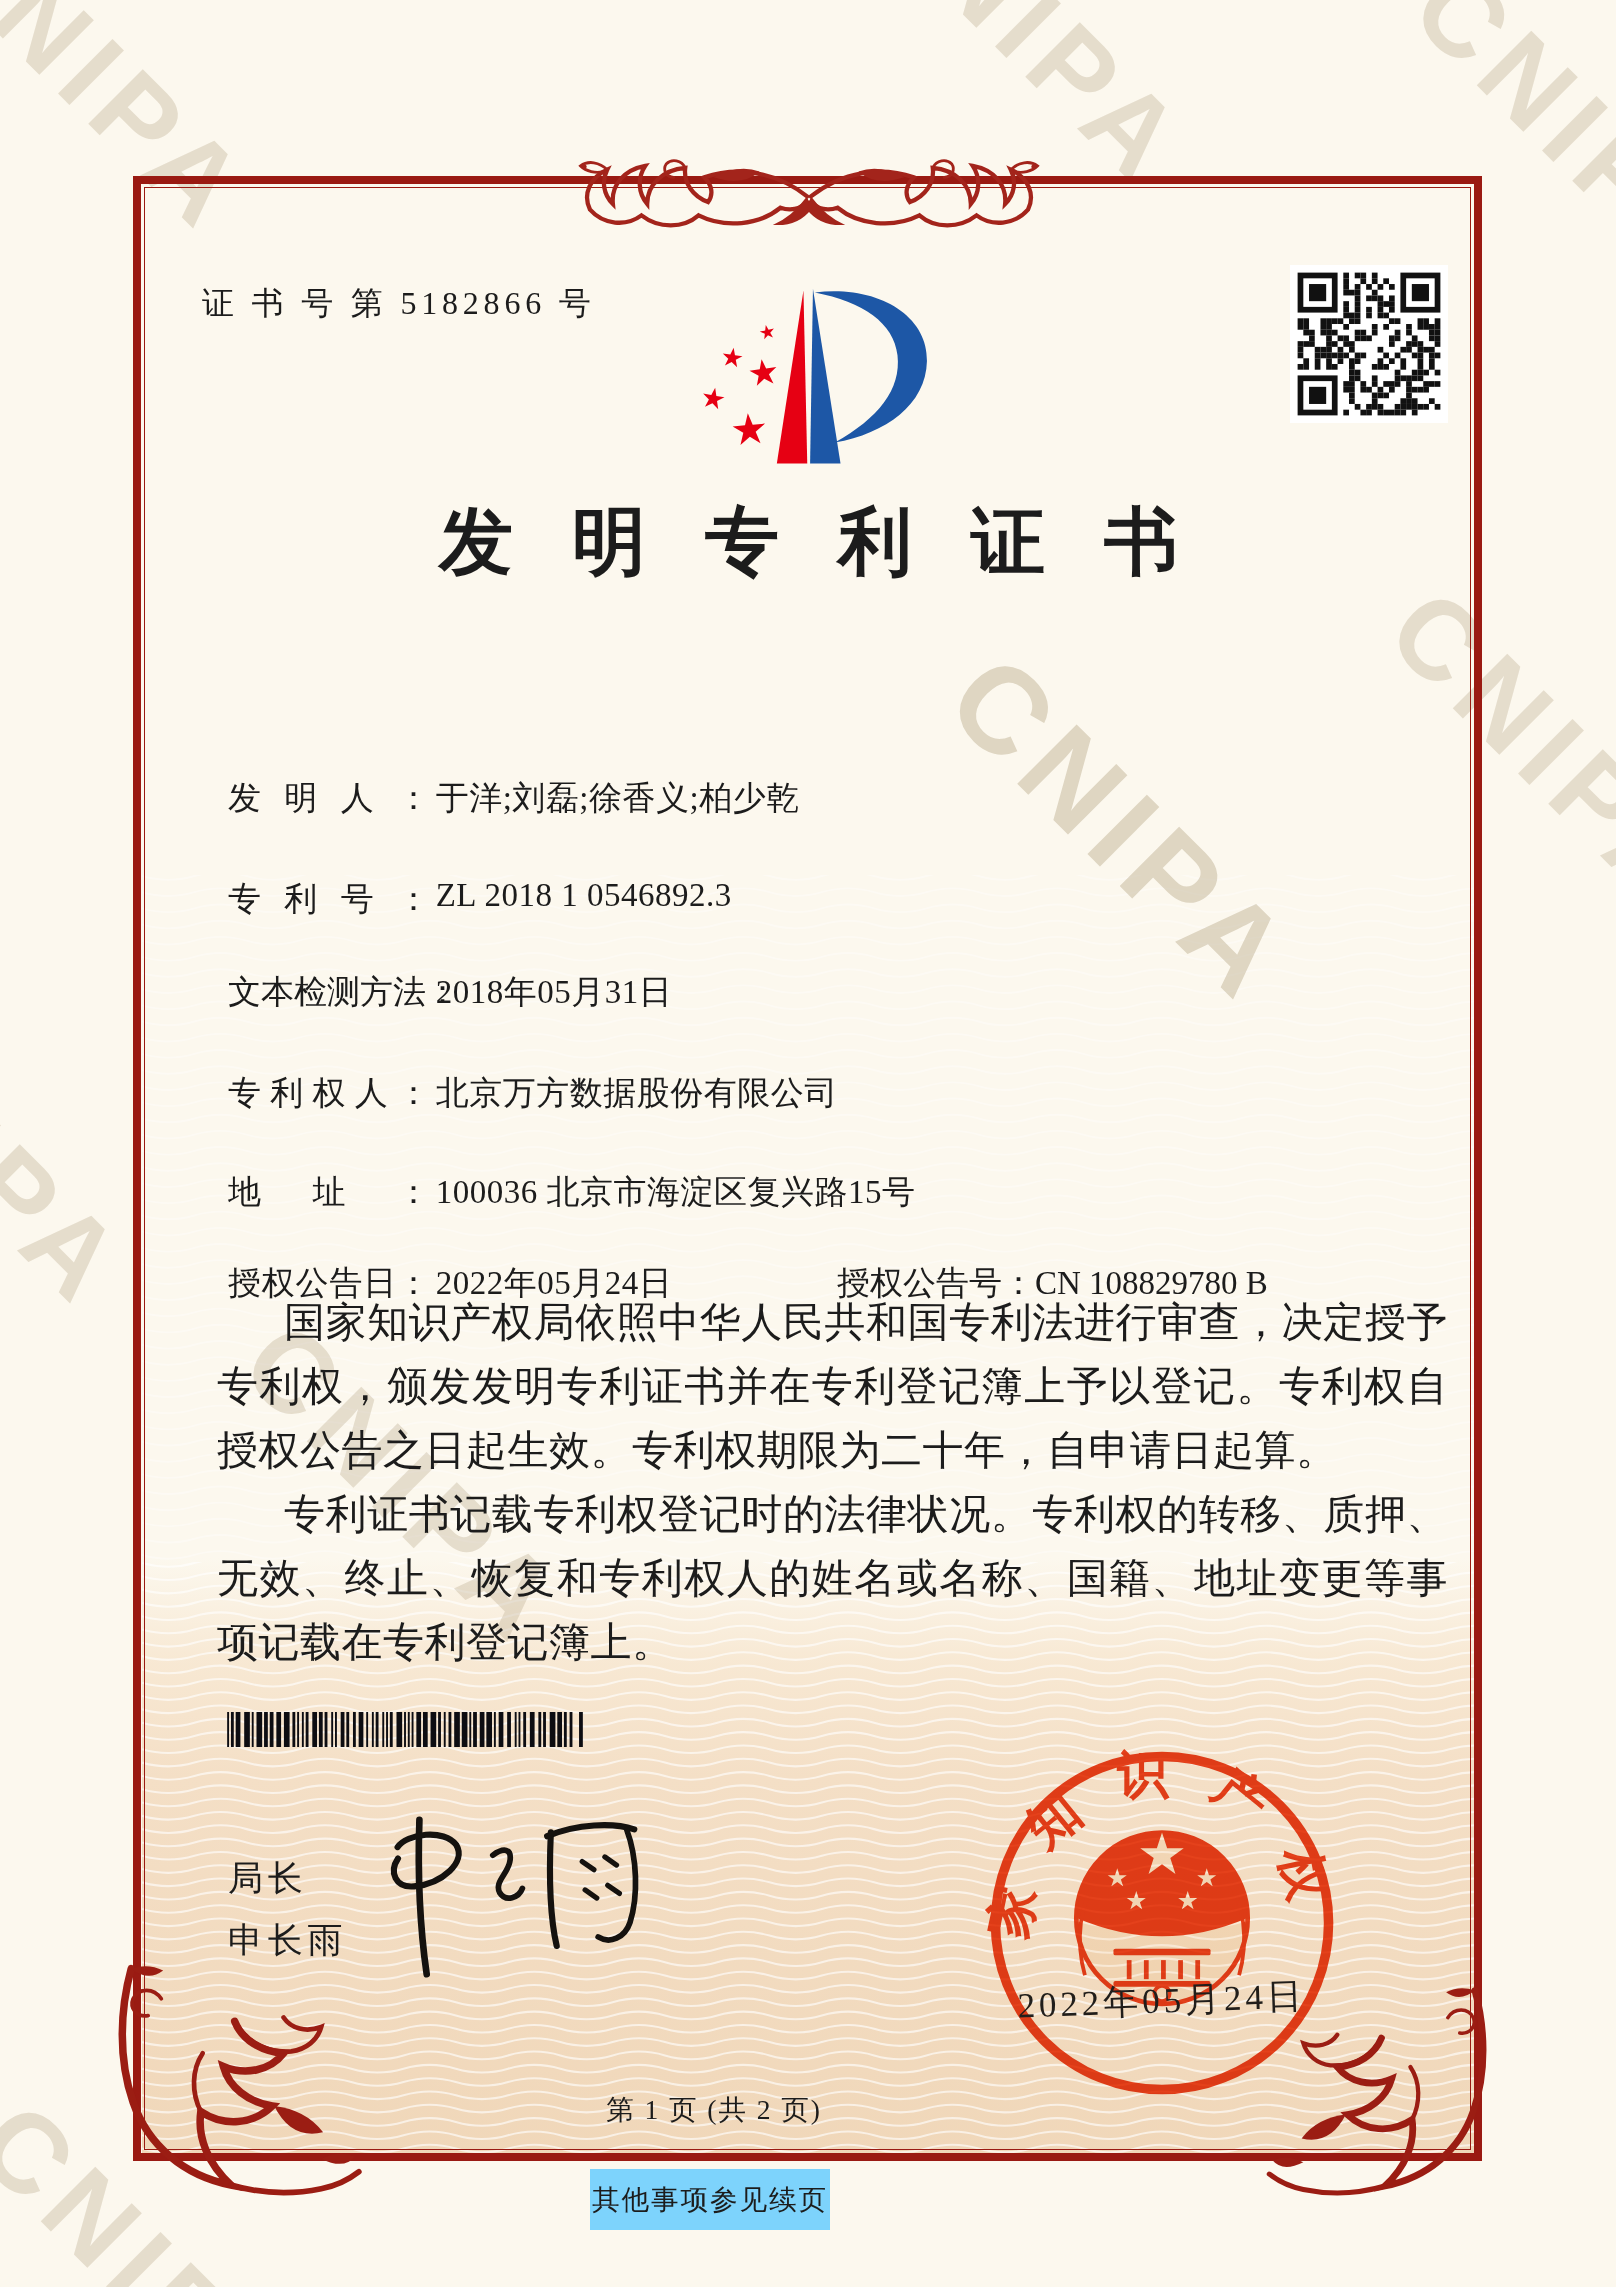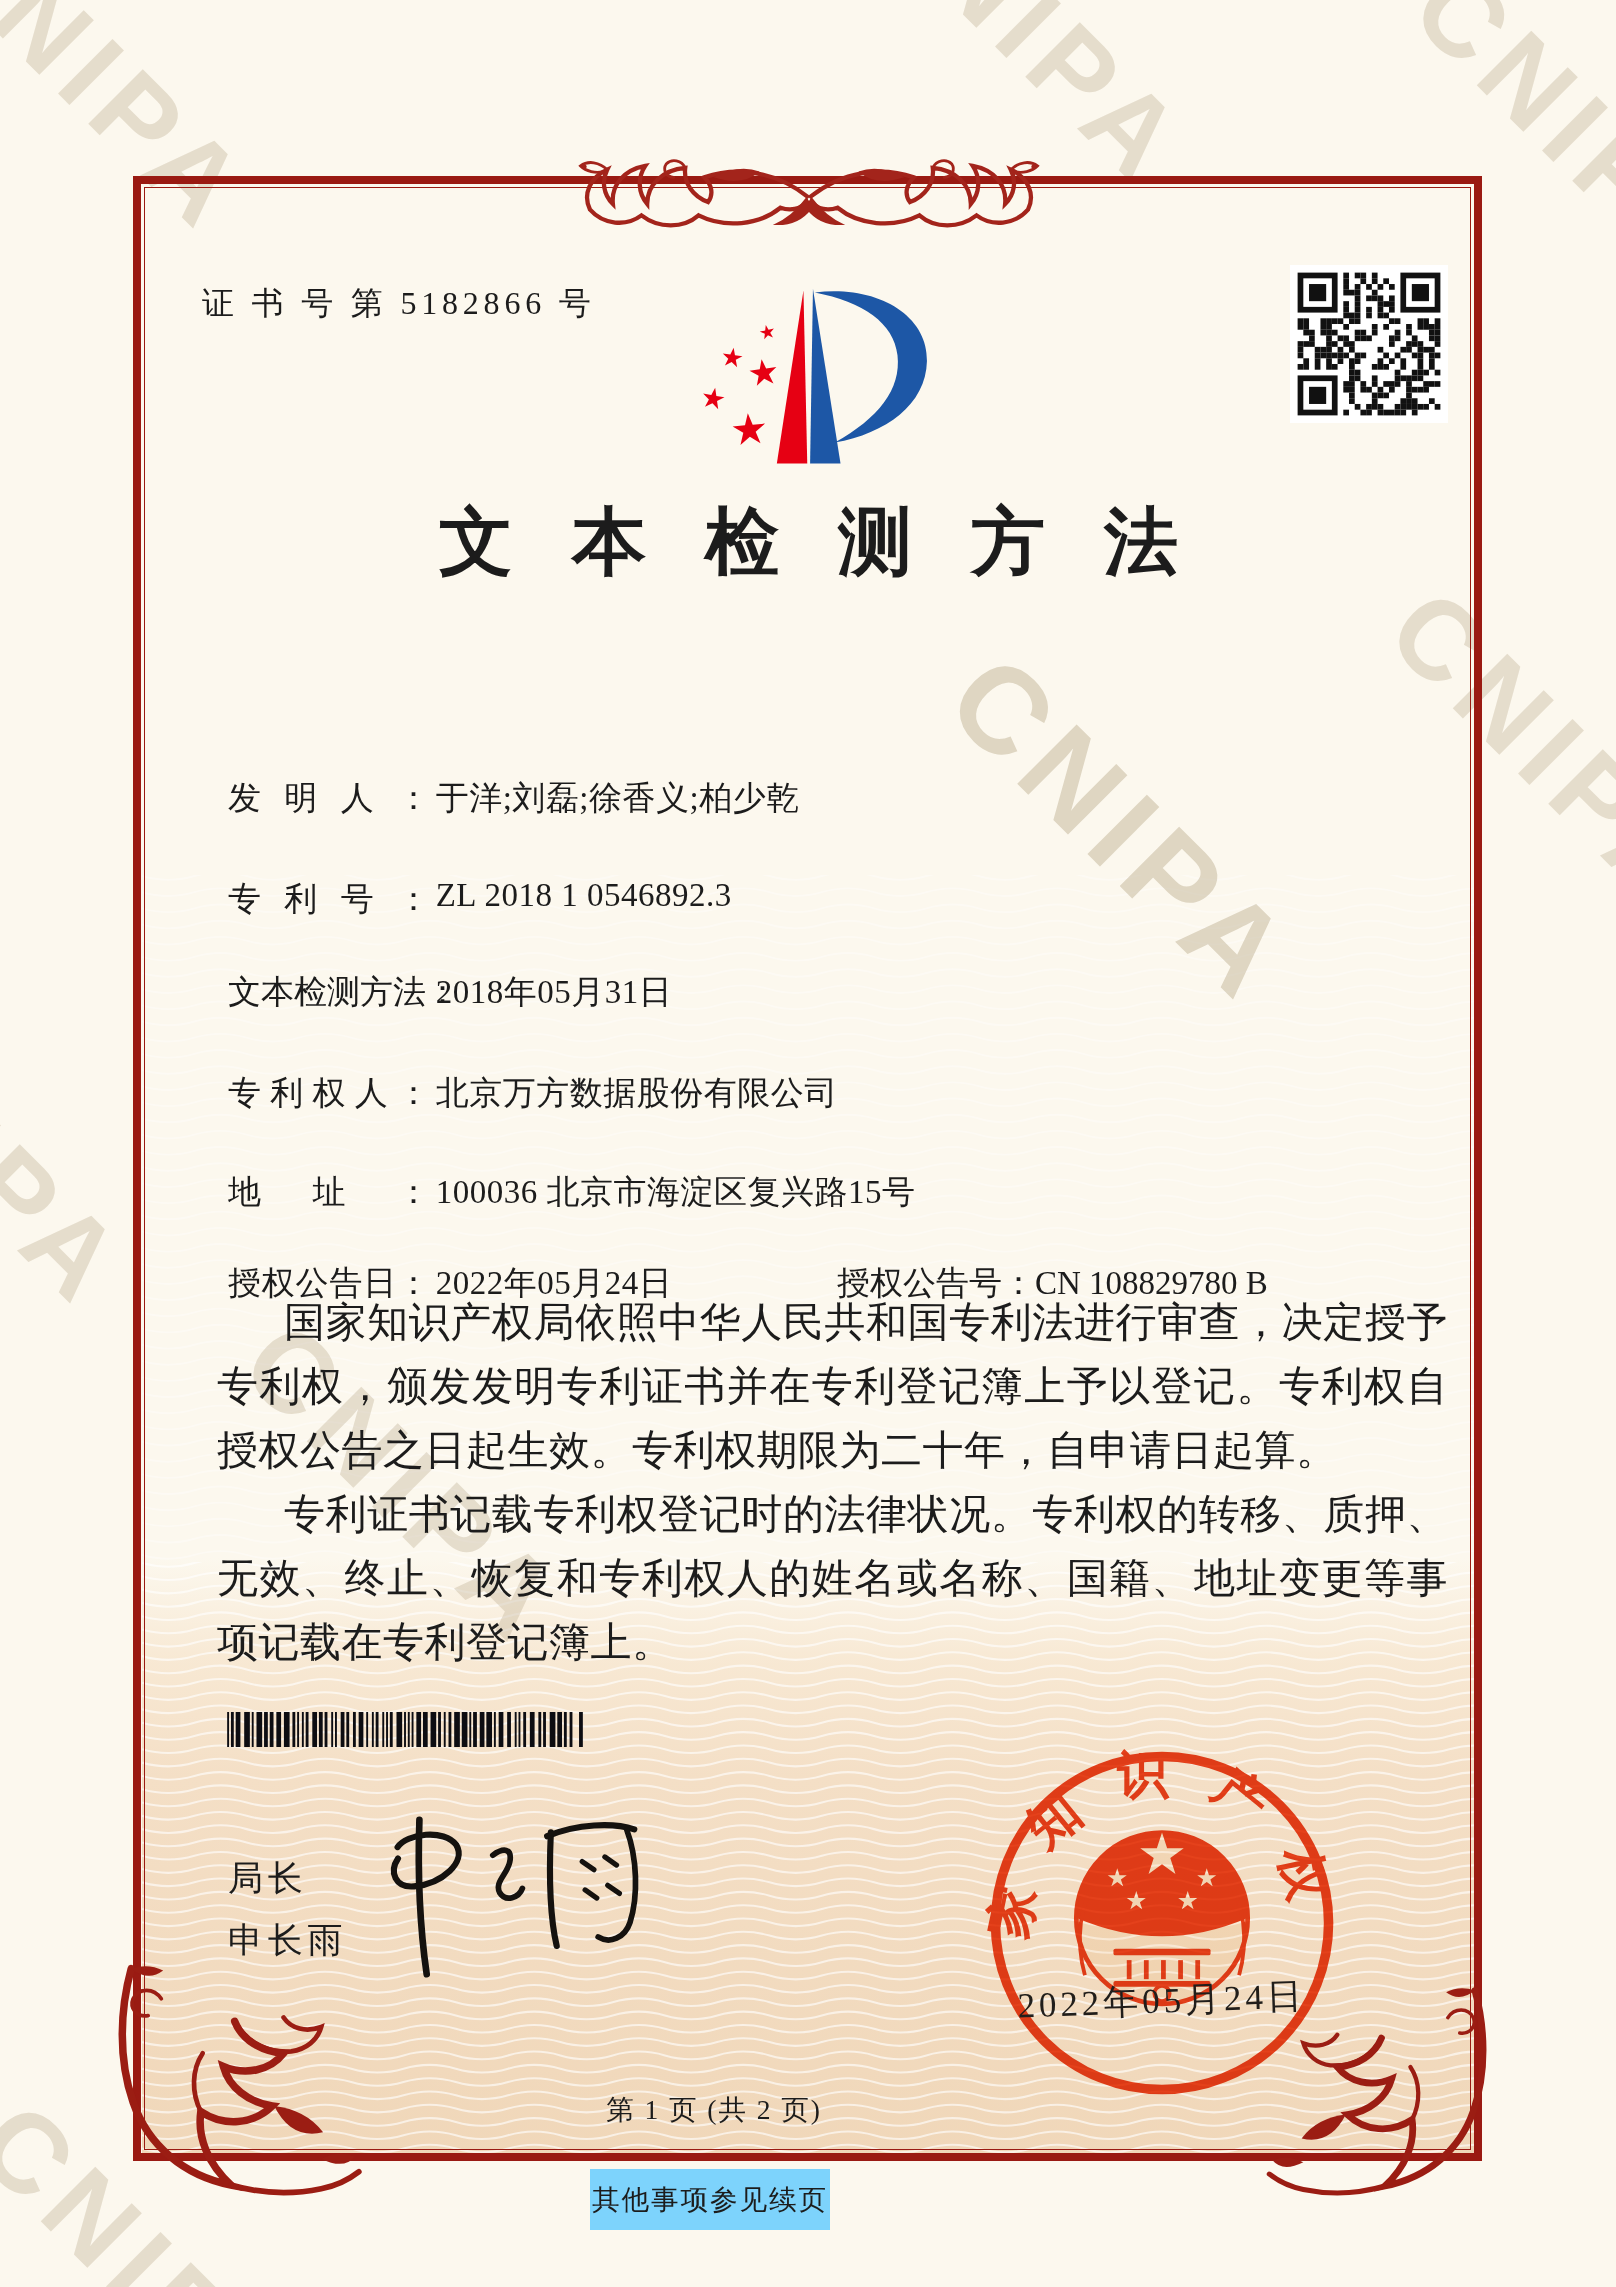--- a/index.html
+++ b/index.html
@@ -436,21 +436,21 @@
         <rect x="20" y="20" width="18" height="18" fill="#111"></rect>
         <rect x="116" y="8" width="42" height="42" fill="#111"></rect>
         <rect x="122" y="14" width="30" height="30" fill="#fff"></rect>
         <rect x="128" y="20" width="18" height="18" fill="#111"></rect>
         <rect x="8" y="116" width="42" height="42" fill="#111"></rect>
         <rect x="14" y="122" width="30" height="30" fill="#fff"></rect>
         <rect x="20" y="128" width="18" height="18" fill="#111"></rect>
       </svg>
   </div>
 
-  <div class="abs title">文本检测方法</div>
+  <div class="abs title">发明专利证书</div>
 
   <div class="abs frow" style="top:776px">
     <span class="flabel">发明人：</span><span class="fval">于洋;刘磊;徐香义;柏少乾</span>
   </div>
   <div class="abs frow" style="top:877px">
     <span class="flabel">专利号：</span><span class="fval">ZL 2018 1 0546892.3</span>
   </div>
   <div class="abs frow" style="top:970px">
     <span class="flabel">文本检测方法：</span><span class="fval">2018年05月31日</span>
   </div>

